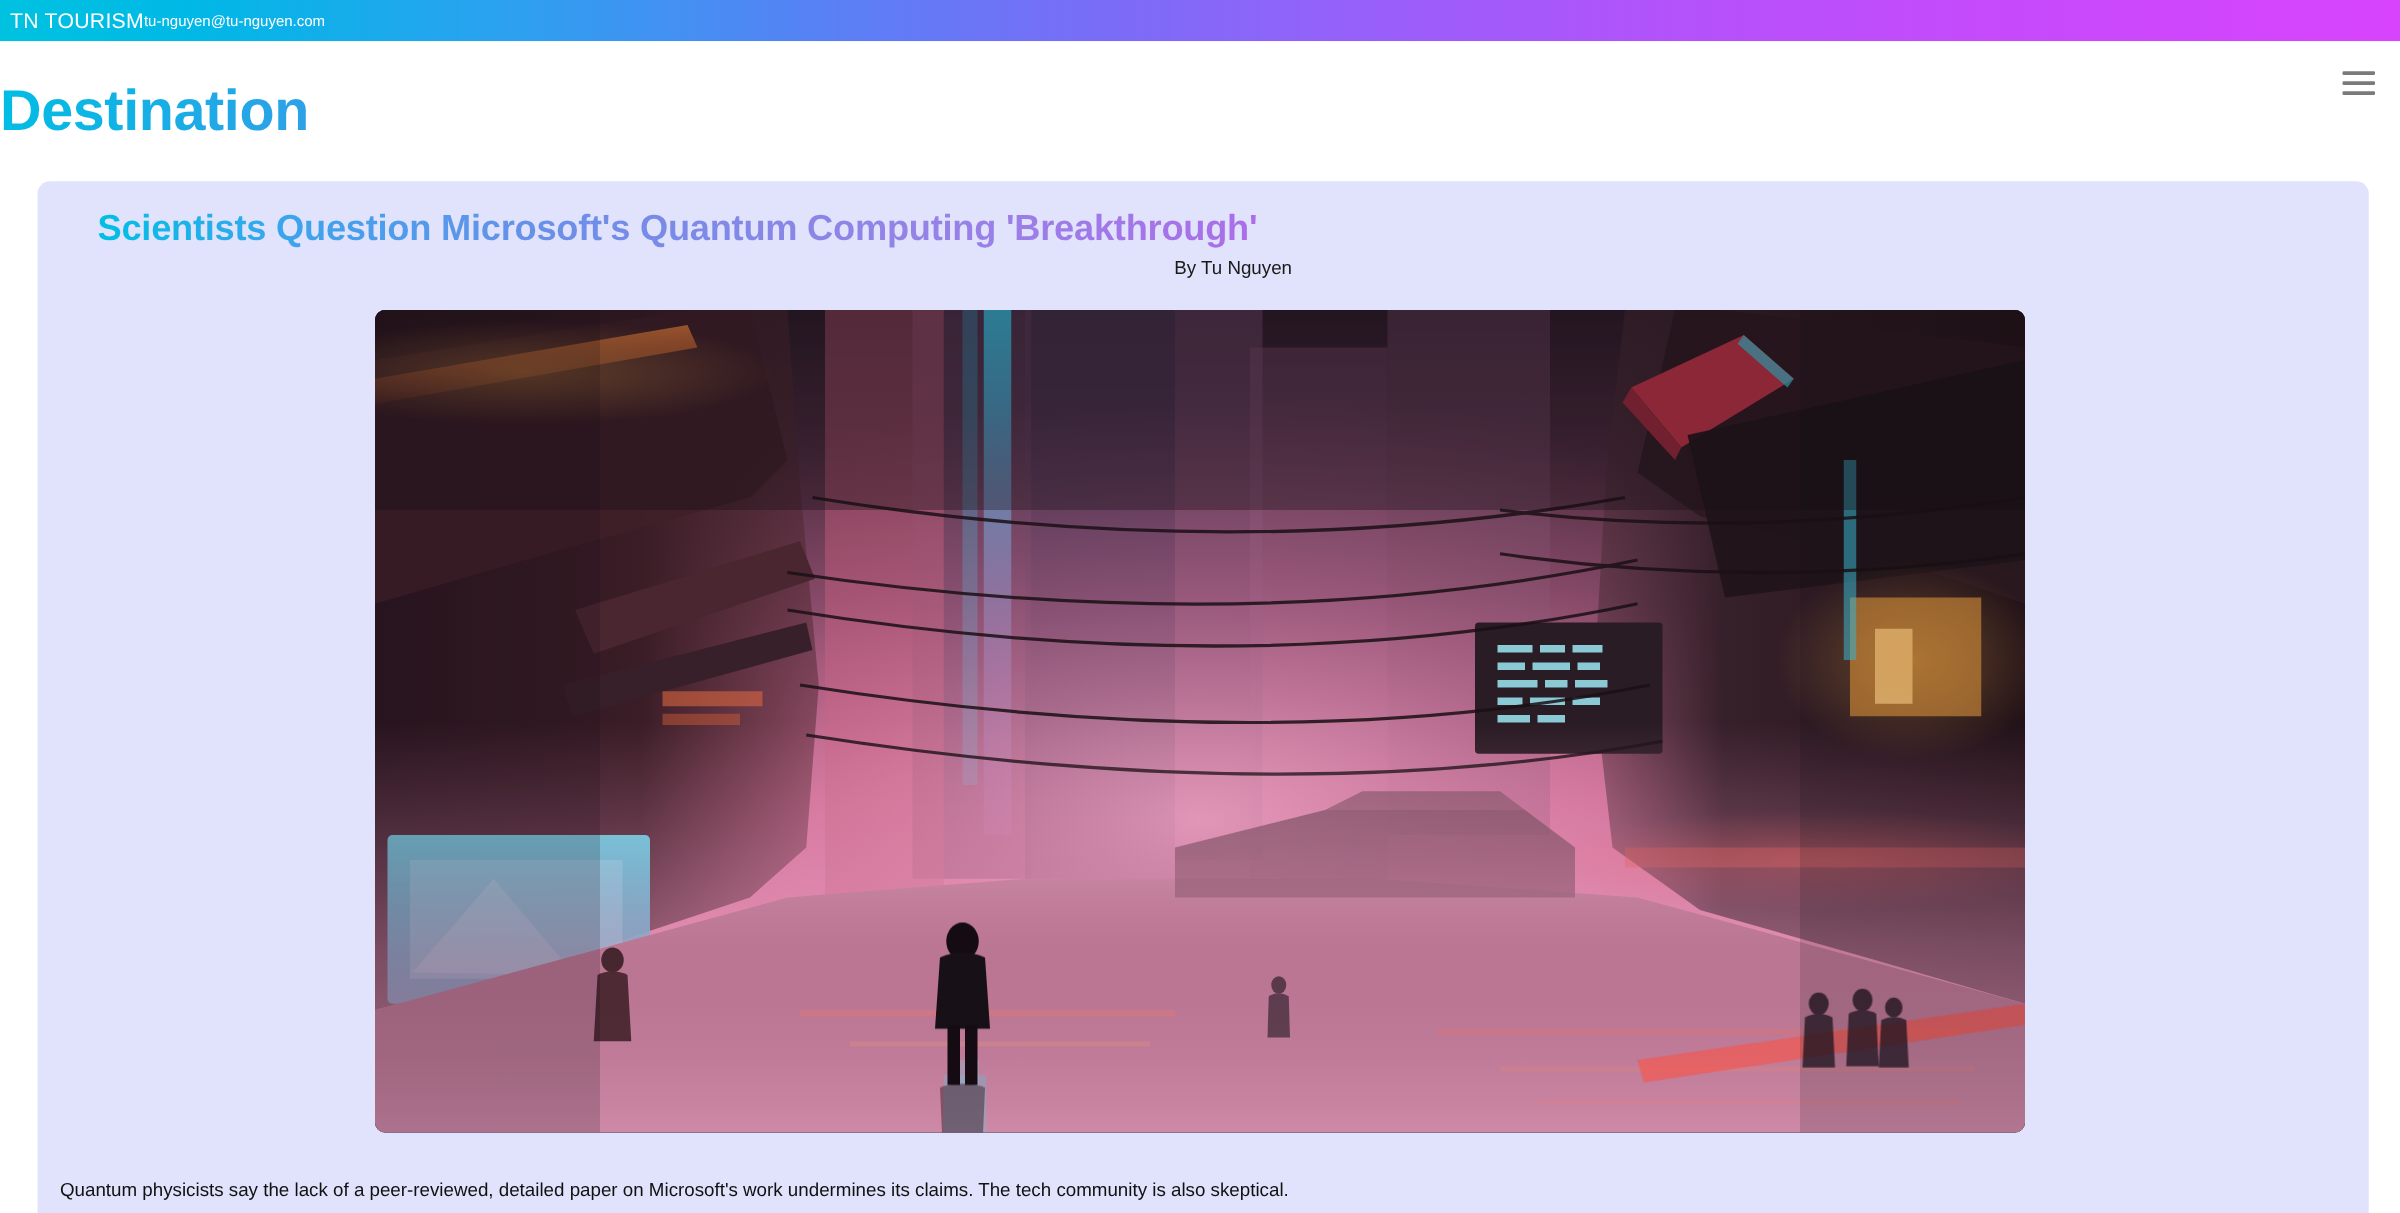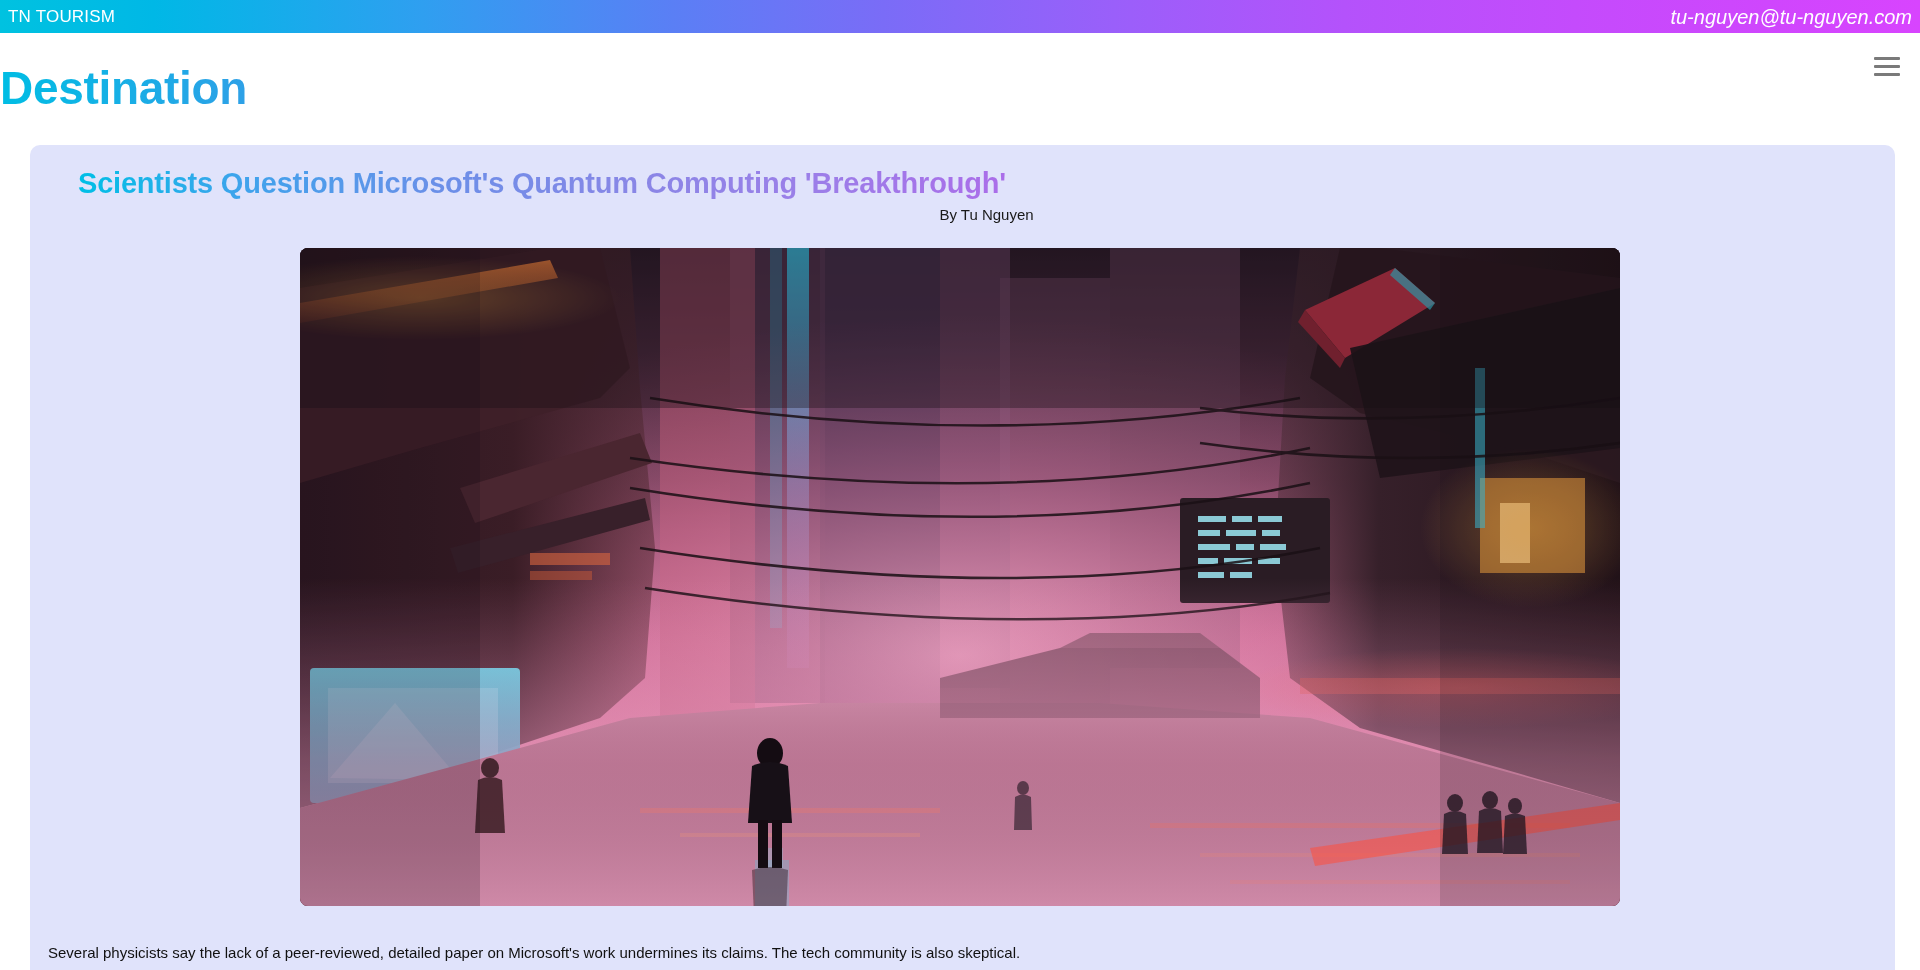--- a/index.html
+++ b/index.html
@@ -23,37 +23,36 @@
         #2f9ff0 22%,
         #5a7ff5 35%,
         #7a6cf7 46%,
         #9a5ffa 58%,
         #b452fb 70%,
         #c44bfc 82%,
         #cf46fd 92%,
         #d844fe 100%);
     display: flex;
     align-items: center;
-    justify-content: space-between;
+    justify-content: flex-start;
     padding: 0 6px 0 8px;
   }
   .topbar-brand {
     color: #ffffff;
     font-size: 17px;
     line-height: 1;
     letter-spacing: 0.2px;
     white-space: nowrap;
   }
   .topbar-email {
     color: #ffffff;
-    font-size: 20px;
+    font-size: 12px;
     line-height: 1;
     white-space: nowrap;
     padding-right: 2px;
-    font-style: italic;
   }
 
   
   .masthead {
     position: relative;
     height: 112px;
     width: 100%;
     background: #ffffff;
   }
   .site-title {
@@ -383,13 +382,13 @@
       <ellipse cx="190" cy="520" rx="9" ry="10" fill="#2a1418"></ellipse>
       <path d="M178 532 Q190 526 202 532 L205 585 L175 585 Z" fill="#33181d"></path>
     </g>
 
     <rect x="0" y="0" width="1320" height="160" fill="#160d14" opacity="0.35"></rect>
     <rect x="0" y="0" width="180" height="658" fill="#160d14" opacity="0.18"></rect>
     <rect x="1140" y="0" width="180" height="658" fill="#160d14" opacity="0.15"></rect>
   </svg>
 </div>
 
-<div class="article-caption">Several physicists say the lack of a peer-reviewed, detailed paper on Microsoft's work undermines its claims. The tech community is also skeptical.</div>
+<div class="article-caption">Quantum physicists say the lack of a peer-reviewed, detailed paper on Microsoft's work undermines its claims. The tech community is also skeptical.</div>
 
 </body></html>

